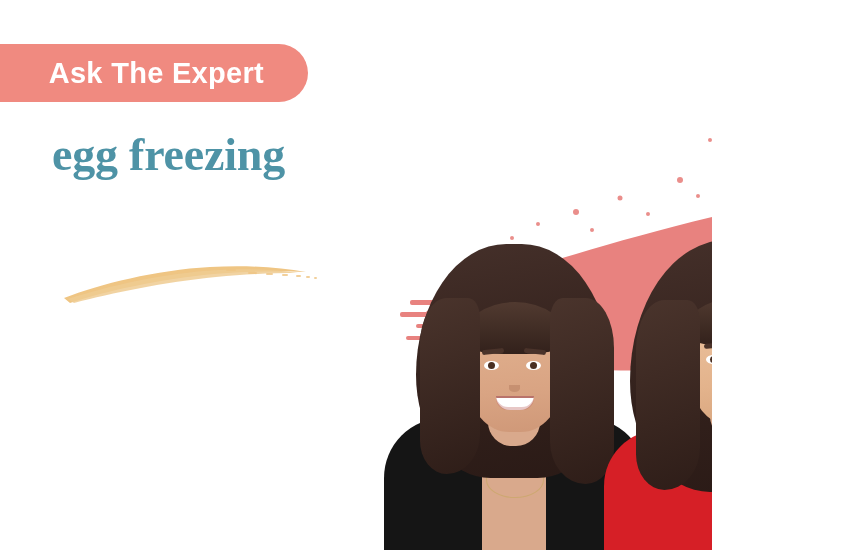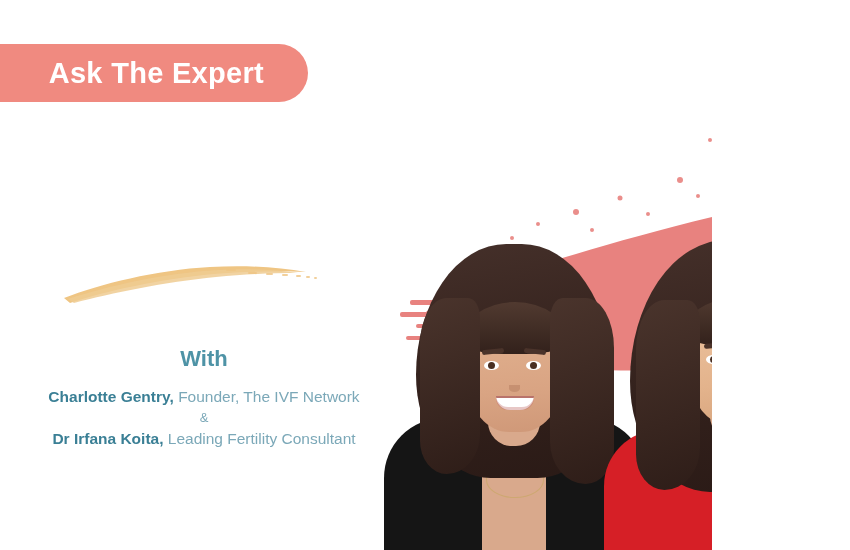--- a/index.html
+++ b/index.html
@@ -207,50 +207,39 @@
 </head>
 <body>
 
 <div class="stage">
 
   <div class="badge">
     <span class="badge-label">Ask The Expert</span>
   </div>
 
   <div class="headline">
+    <div>egg freezing</div>
   </div>
 
   <svg class="swoosh" viewBox="0 0 260 48">
     <path d="M4 40 C 40 26, 96 12, 150 9 C 186 7, 218 9, 246 14
              C 220 13, 188 13, 154 16 C 100 21, 46 33, 10 45 Z" fill="#EFC583"></path>
     <path d="M8 41 C 48 28, 104 15, 158 12 C 190 10, 216 12, 238 15
              C 214 15, 186 16, 156 19 C 104 24, 52 35, 14 45 Z" fill="#EECB92" opacity="0.85"></path>
     <g fill="#EFC583" opacity="0.8">
       <rect x="188" y="14" width="9" height="2" rx="1"></rect>
       <rect x="206" y="15" width="7" height="2" rx="1"></rect>
       <rect x="222" y="16" width="6" height="2" rx="1"></rect>
       <rect x="236" y="17" width="5" height="2" rx="1"></rect>
       <rect x="246" y="18" width="4" height="2" rx="1"></rect>
       <rect x="254" y="19" width="3" height="2" rx="1"></rect>
       <rect x="166" y="11" width="10" height="2" rx="1"></rect>
     </g>
   </svg>
 
-  <div class="credits">
-    <div class="credits-with">With</div>
-    <div class="credit-line">
-      <span class="credit-name">Charlotte Gentry,</span>
-      <span class="credit-role">Founder, The IVF Network</span>
-    </div>
-    <div class="credit-amp">&amp;</div>
-    <div class="credit-line">
-      <span class="credit-name">Dr Irfana Koita,</span>
-      <span class="credit-role">Leading Fertility Consultant</span>
-    </div>
-  </div>
 
   <div class="photo-zone">
 
     <svg class="brush-svg" viewBox="0 0 470 420">
       <path d="M46 312 C 60 300, 90 286, 120 276 L 196 254
                C 250 238, 320 218, 392 204 L 440 196
                C 452 226, 456 268, 452 314 L 446 360
                C 380 368, 300 372, 220 370 C 150 368, 86 350, 46 312 Z" fill="#E8827F"></path>
       <g fill="#E8827F">
         <rect x="404" y="188" width="26" height="5" rx="2"></rect>

